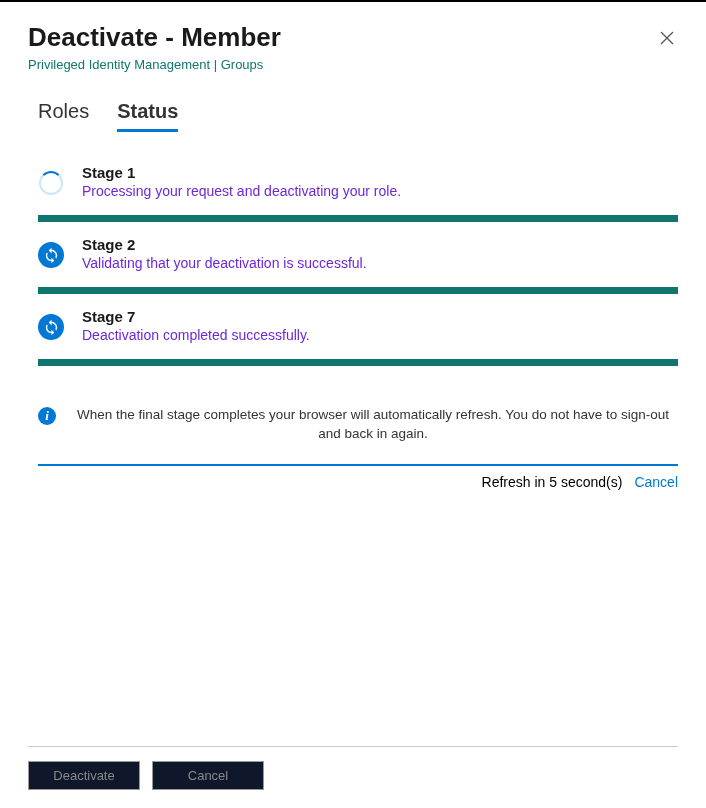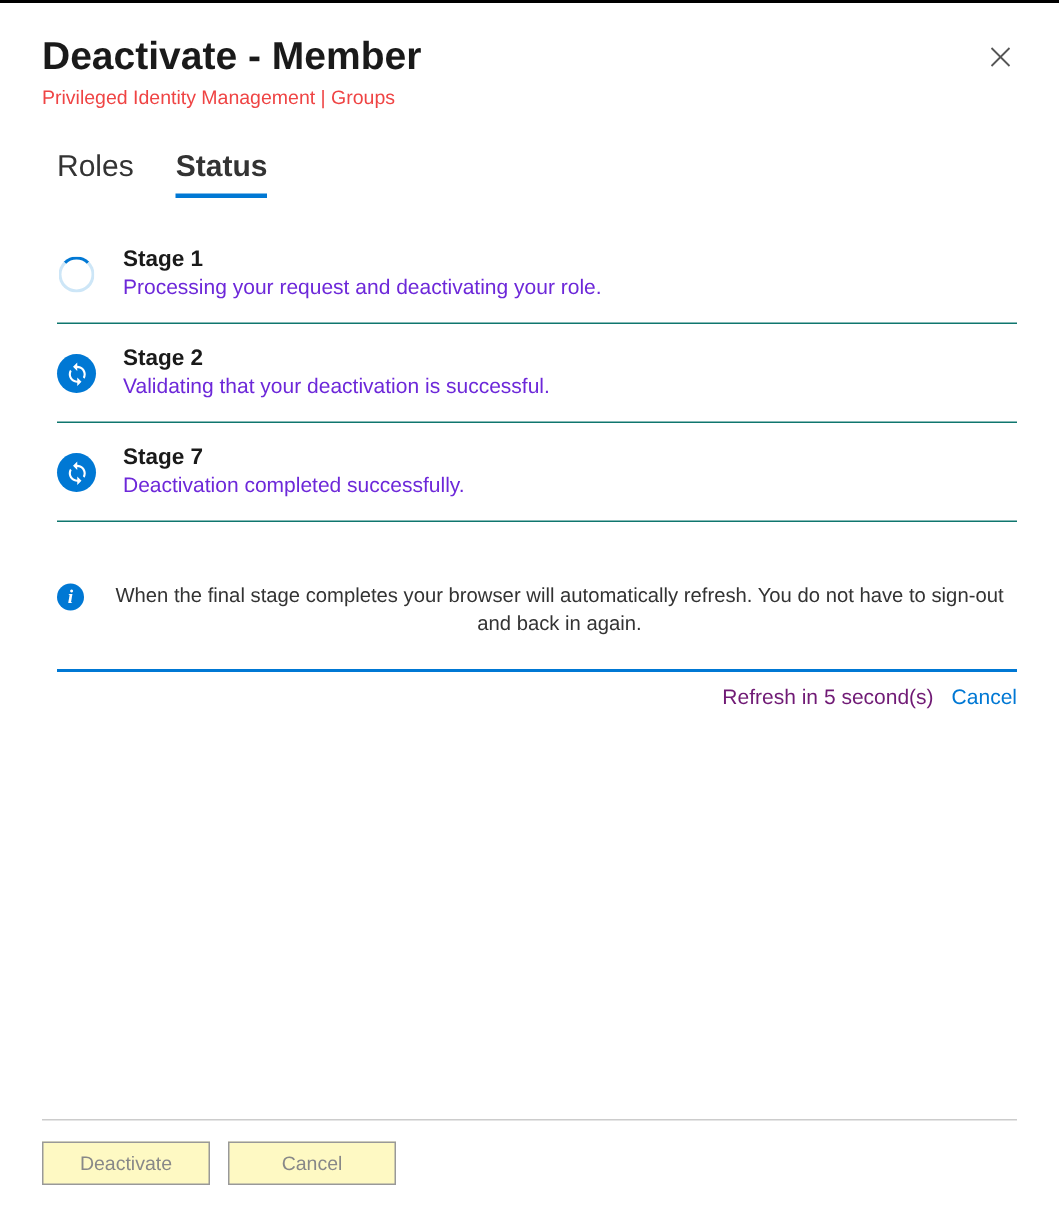--- a/index.html
+++ b/index.html
@@ -35,21 +35,21 @@
     .close-btn {
       font-size: 18px;
       color: #555;
       cursor: pointer;
       padding: 4px;
       line-height: 1;
       margin-top: 4px;
     }
     .breadcrumb {
       font-size: 13px;
-      color: #ef4444;
+      color: #0f766e;
       margin-top: 4px;
       margin-bottom: 28px;
     }
     .tabs {
       display: flex;
       gap: 28px;
       margin-bottom: 18px;
       margin-left: 10px;
     }
     .tab {
@@ -63,21 +63,21 @@
       border-bottom: 3px solid #0078d4;
     }
     .stages {
       margin-left: 10px;
     }
     .stage {
       display: flex;
       align-items: flex-start;
       gap: 18px;
       padding: 14px 0 16px 0;
-      border-bottom: 1px solid #0f766e;
+      border-bottom: 7px solid #0f766e;
     }
     .stage-icon-wrap {
       width: 26px;
       height: 26px;
       flex-shrink: 0;
       display: flex;
       align-items: center;
       justify-content: center;
       margin-top: 6px;
     }
@@ -151,37 +151,37 @@
       text-align: center;
     }
     .refresh-row {
       display: flex;
       justify-content: flex-end;
       gap: 12px;
       margin-top: 8px;
       font-size: 14px;
     }
     .refresh-text {
-      color: #701a75;
+      color: #000000;
     }
     .cancel-link {
       color: #0078d4;
       cursor: pointer;
     }
     .spacer {
       flex: 1;
     }
     .footer {
       border-top: 1px solid #ccc;
       padding: 14px 0 18px 0;
       display: flex;
       gap: 12px;
     }
     .btn {
-      background: #fef9c3;
+      background: #0f172a;
       border: 1px solid #999;
       color: #888;
       font-size: 13px;
       padding: 6px 0;
       width: 112px;
       cursor: pointer;
       font-family: inherit;
     }
   </style>
 </head>

